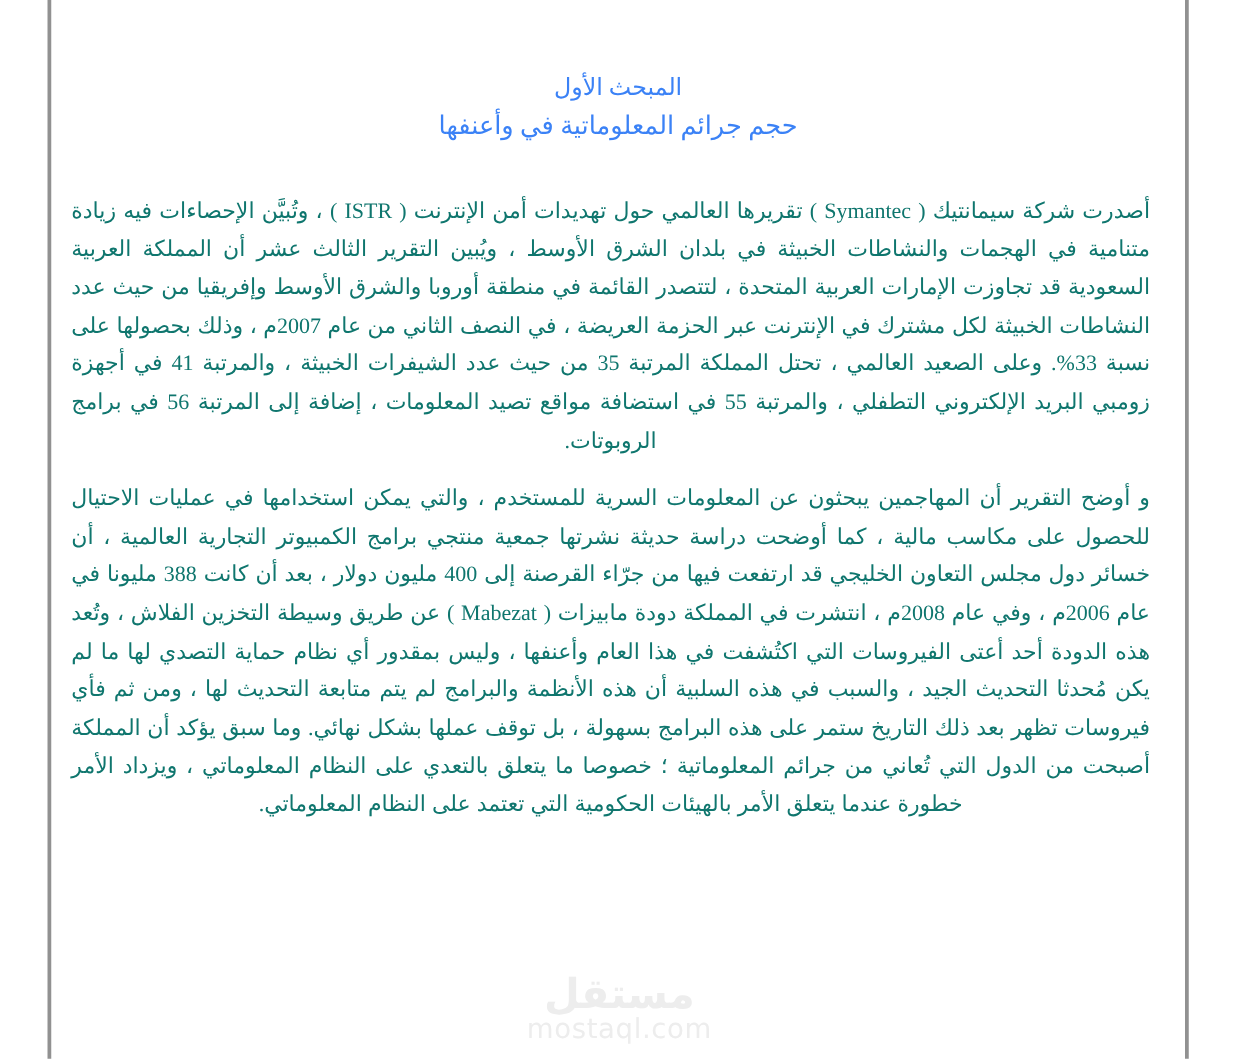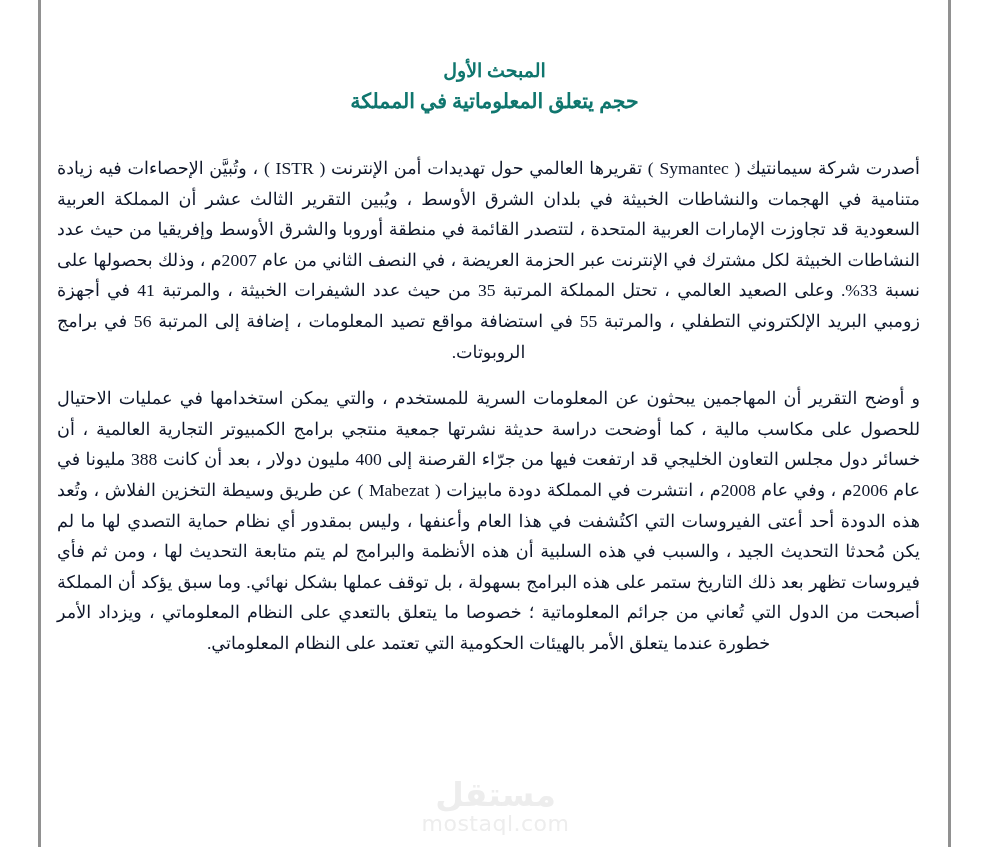--- a/index.html
+++ b/index.html
@@ -43,38 +43,38 @@
     box-sizing: border-box;
     padding: 0 12px;
   }
 
   
   #heading-block {
     margin-top: 55px;
     text-align: center;
   }
   .heading-line {
-    color: #0f766e;
-    font-weight: bold;
+    color: #3b82f6;
+    font-weight: normal;
     font-size: 19px;
     line-height: 31px;
     letter-spacing: 0;
     font-family: "Liberation Serif", "DejaVu Serif", serif;
   }
   .heading-line.sub {
     font-size: 20.5px;
   }
 
   
   #body-block {
     margin-top: 36px;
     padding: 0 16px 0 4px;
   }
   .para {
-    color: #0f172a;
+    color: #0f766e;
     font-size: 17.6px;
     line-height: 30.6px;
     text-align: justify;
     text-align-last: center;
     direction: rtl;
     unicode-bidi: isolate;
     margin: 0;
     word-spacing: 0.5px;
   }
   .para + .para { margin-top: 16px; }
@@ -114,21 +114,21 @@
 
 <div id="page">
 
   <div class="margin-rule left"></div>
   <div class="margin-rule right"></div>
 
   <div id="content">
 
     <div id="heading-block">
       <div class="heading-line">المبحث الأول</div>
-      <div class="heading-line sub">حجم يتعلق المعلوماتية في المملكة</div>
+      <div class="heading-line sub">حجم جرائم المعلوماتية في وأعنفها</div>
     </div>
 
     <div id="body-block">
       <p class="para">أصدرت شركة سيمانتيك ( Symantec ) تقريرها العالمي حول تهديدات أمن الإنترنت ( ISTR ) ، وتُبيَّن الإحصاءات فيه زيادة متنامية في الهجمات والنشاطات الخبيثة في بلدان الشرق الأوسط ، ويُبين التقرير الثالث عشر أن المملكة العربية السعودية قد تجاوزت الإمارات العربية المتحدة ، لتتصدر القائمة في منطقة أوروبا والشرق الأوسط وإفريقيا من حيث عدد النشاطات الخبيثة لكل مشترك في الإنترنت عبر الحزمة العريضة ، في النصف الثاني من عام 2007م ، وذلك بحصولها على نسبة 33%. وعلى الصعيد العالمي ، تحتل المملكة المرتبة 35 من حيث عدد الشيفرات الخبيثة ، والمرتبة 41 في أجهزة زومبي البريد الإلكتروني التطفلي ، والمرتبة 55 في استضافة مواقع تصيد المعلومات ، إضافة إلى المرتبة 56 في برامج الروبوتات.</p>
       <p class="para">و أوضح التقرير أن المهاجمين يبحثون عن المعلومات السرية للمستخدم ، والتي يمكن استخدامها في عمليات الاحتيال للحصول على مكاسب مالية ، كما أوضحت دراسة حديثة نشرتها جمعية منتجي برامج الكمبيوتر التجارية العالمية ، أن خسائر دول مجلس التعاون الخليجي قد ارتفعت فيها من جرّاء القرصنة إلى 400 مليون دولار ، بعد أن كانت 388 مليونا في عام 2006م ، وفي عام 2008م ، انتشرت في المملكة دودة مابيزات ( Mabezat ) عن طريق وسيطة التخزين الفلاش ، وتُعد هذه الدودة أحد أعتى الفيروسات التي اكتُشفت في هذا العام وأعنفها ، وليس بمقدور أي نظام حماية التصدي لها ما لم يكن مُحدثا التحديث الجيد ، والسبب في هذه السلبية أن هذه الأنظمة والبرامج لم يتم متابعة التحديث لها ، ومن ثم فأي فيروسات تظهر بعد ذلك التاريخ ستمر على هذه البرامج بسهولة ، بل توقف عملها بشكل نهائي. وما سبق يؤكد أن المملكة أصبحت من الدول التي تُعاني من جرائم المعلوماتية ؛ خصوصا ما يتعلق بالتعدي على النظام المعلوماتي ، ويزداد الأمر خطورة عندما يتعلق الأمر بالهيئات الحكومية التي تعتمد على النظام المعلوماتي.</p>
     </div>
 
   </div>
 
   <div id="watermark">

